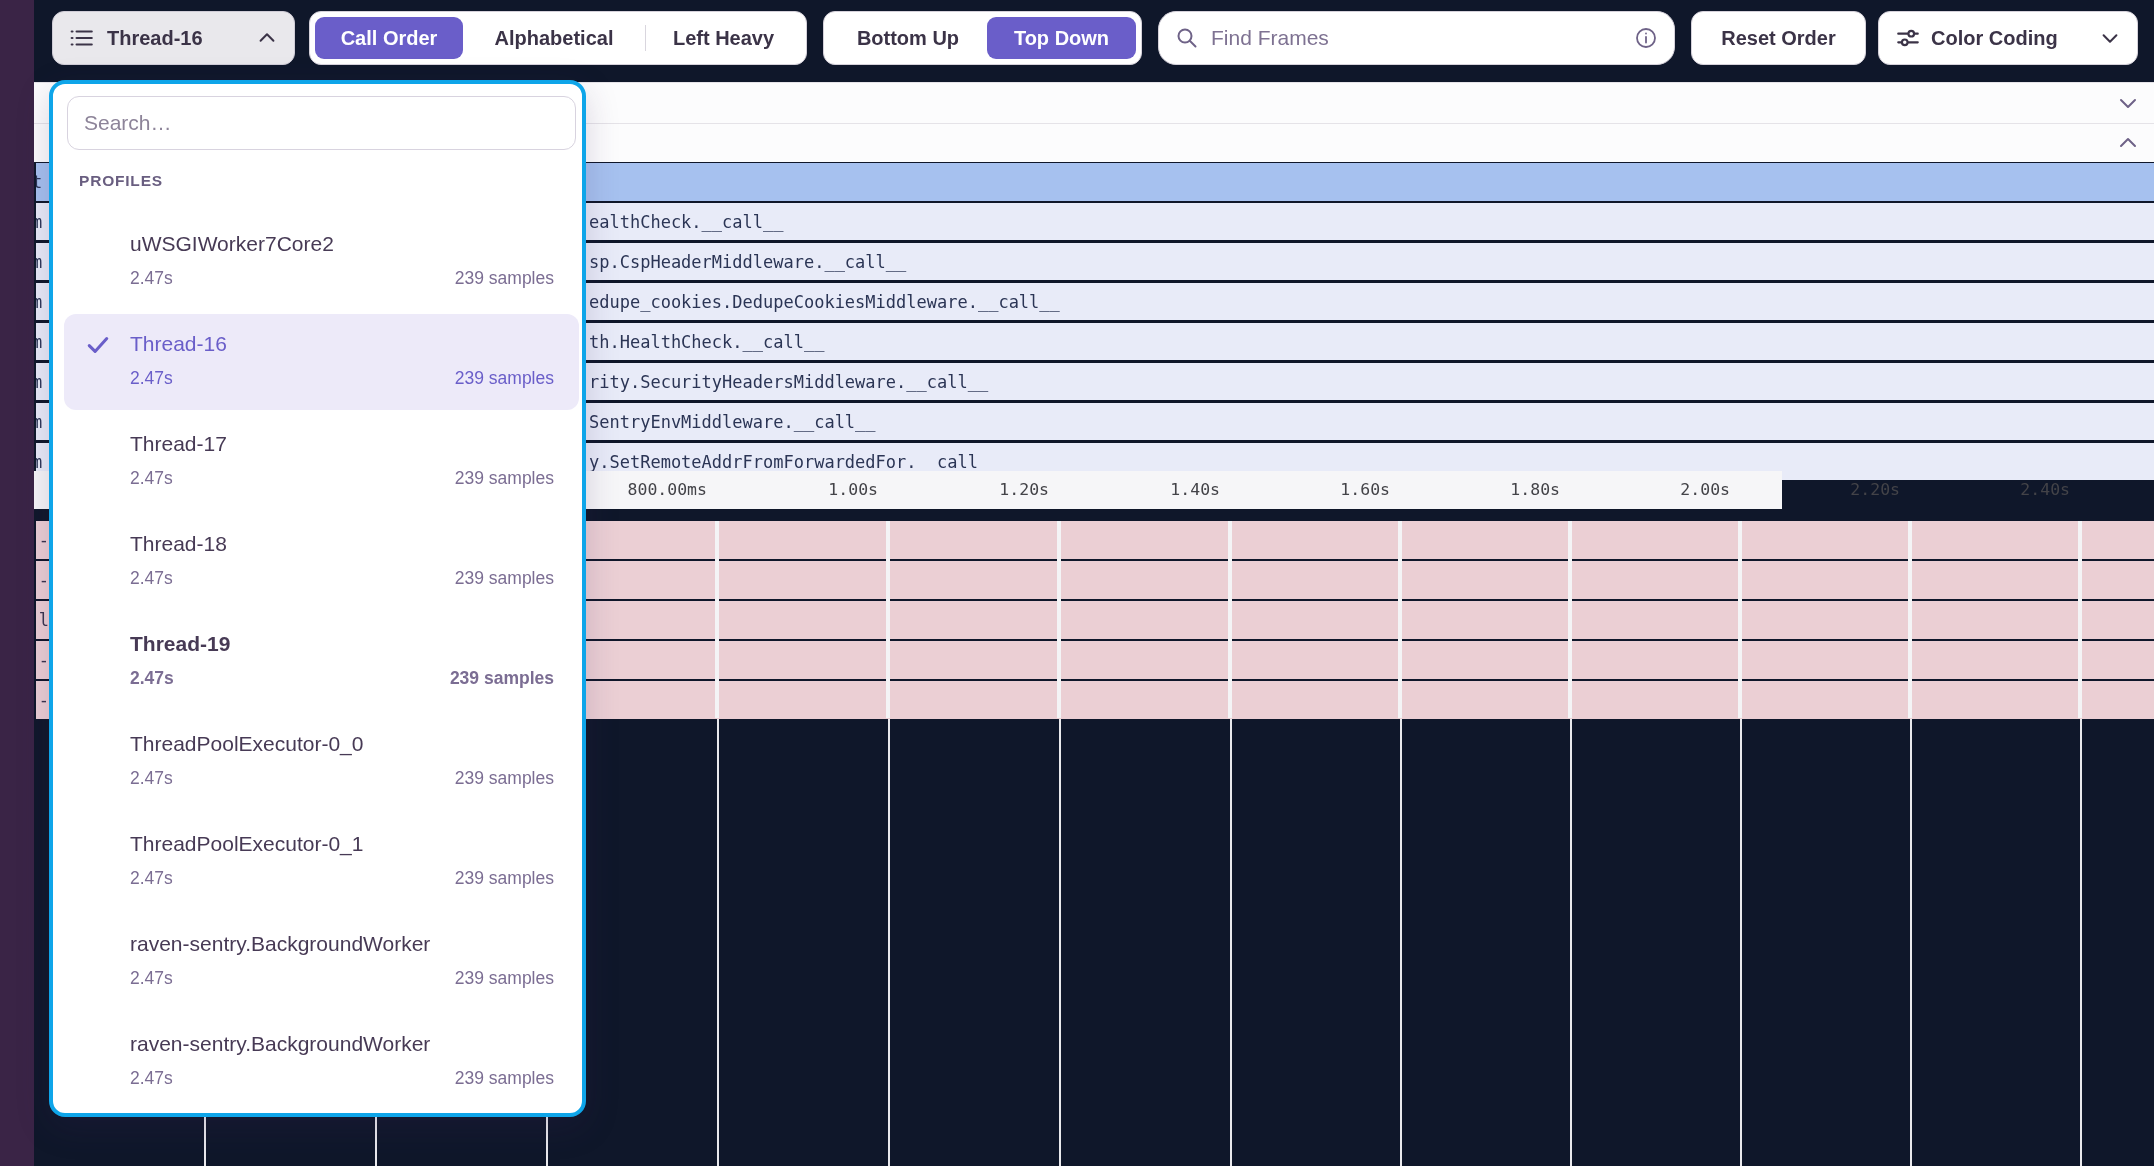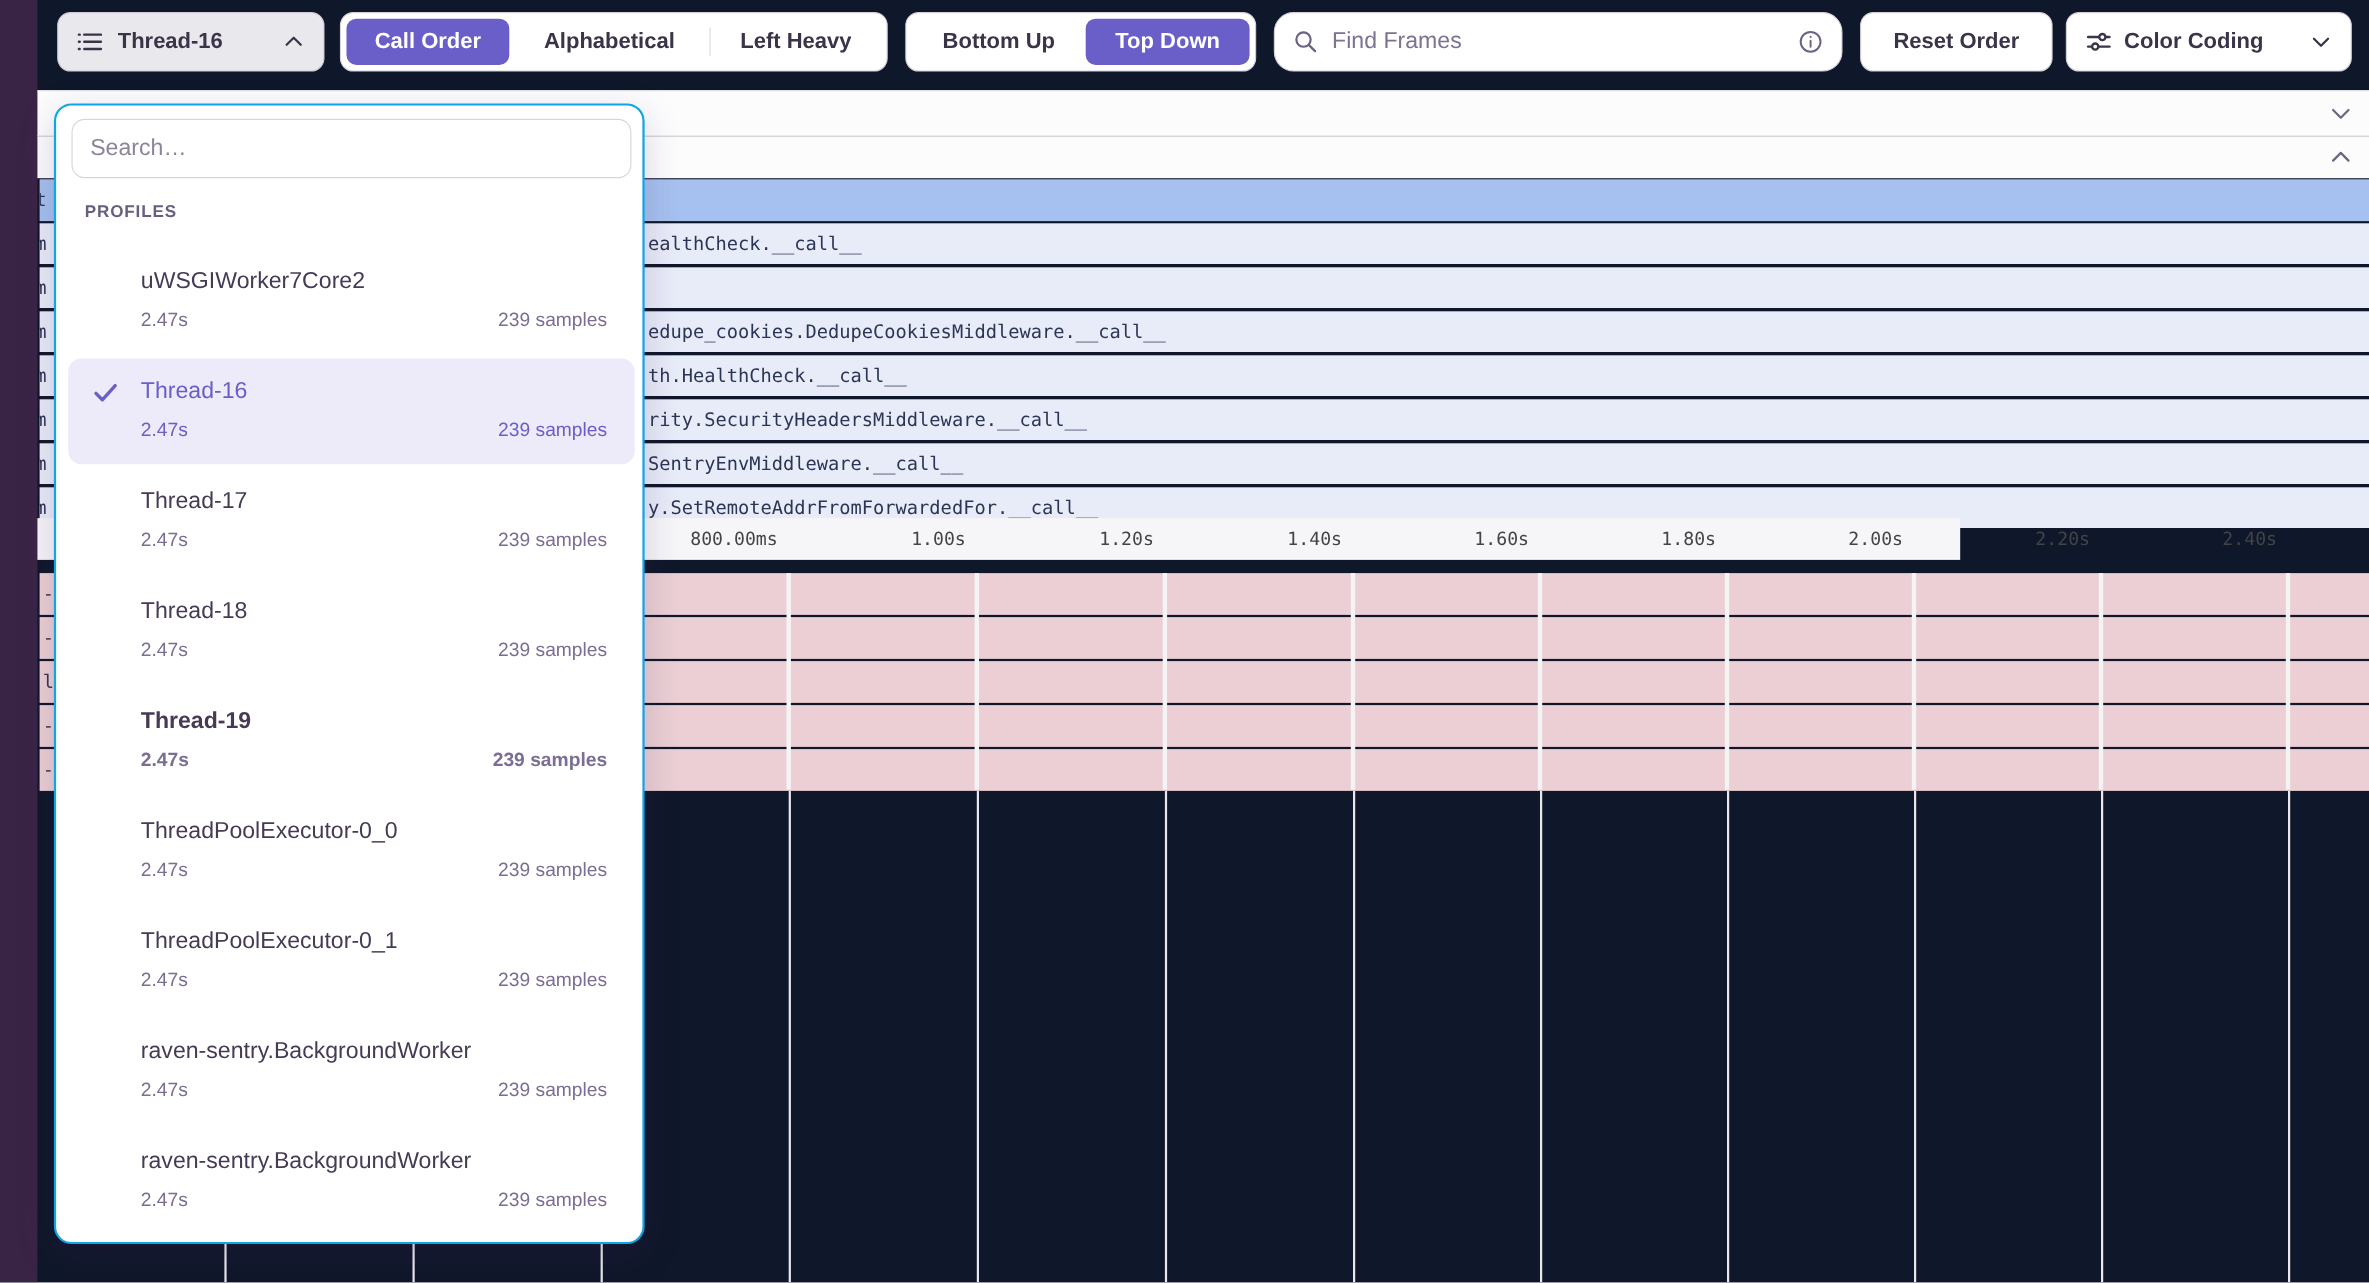--- a/index.html
+++ b/index.html
@@ -48,22 +48,22 @@
   
   .axis{left:34px;top:471px;width:1748px;height:38px;background:#f6f6f8;}
   .tick-label{position:absolute;top:0;height:38px;width:150px;line-height:38px;
         text-align:right;font-family:"DejaVu Sans Mono","Liberation Mono",monospace;
         font-size:16.5px;color:#434348;}
 
   .vsep{width:4px;top:521px;height:197px;background:#f4f4f6;}
   .grid{width:2px;top:719px;height:447px;background:#e9e9ed;}
 
   
-  .panel{left:49px;top:94px;width:537px;height:1037px;background:#fff;
-        border:2px solid #0ea5e9;border-radius:16px;box-sizing:border-box;
+  .panel{left:49px;top:80px;width:537px;height:1037px;background:#fff;
+        border:4px solid #0ea5e9;border-radius:16px;box-sizing:border-box;
         box-shadow:0 10px 34px rgba(59,36,86,.18);z-index:10;}
   .panel .search{position:absolute;left:14px;top:12px;width:509px;height:54px;
         box-sizing:border-box;border:1px solid #d8d3df;border-radius:12px;background:#fff;
         display:flex;align-items:center;padding:0 14px;}
   .panel .search input{flex:1;border:none;outline:none;font-size:21px;
         font-family:"Liberation Sans",sans-serif;color:#3b3347;background:transparent;}
   .panel .search input::placeholder{color:#8d8499;}
   .sect{position:absolute;left:26px;top:88px;font-size:15.5px;font-weight:700;
         letter-spacing:.8px;color:#695e80;}
   .item{position:absolute;left:11px;width:515px;height:96px;border-radius:12px;
@@ -173,20 +173,21 @@
   <div class="abs frow lav" style="top:203px;">
     <span class="stub">
         <span>m</span>
       </span>
     <span class="lbl">ealthCheck.__call__</span>
   </div>
   <div class="abs frow lav" style="top:243px;">
     <span class="stub">
         <span>m</span>
       </span>
+    <span class="lbl">sp.CspHeaderMiddleware.__call__</span>
   </div>
   <div class="abs frow lav" style="top:283px;">
     <span class="stub">
         <span>m</span>
       </span>
     <span class="lbl">edupe_cookies.DedupeCookiesMiddleware.__call__</span>
   </div>
   <div class="abs frow lav" style="top:323px;">
     <span class="stub">
         <span>m</span>

